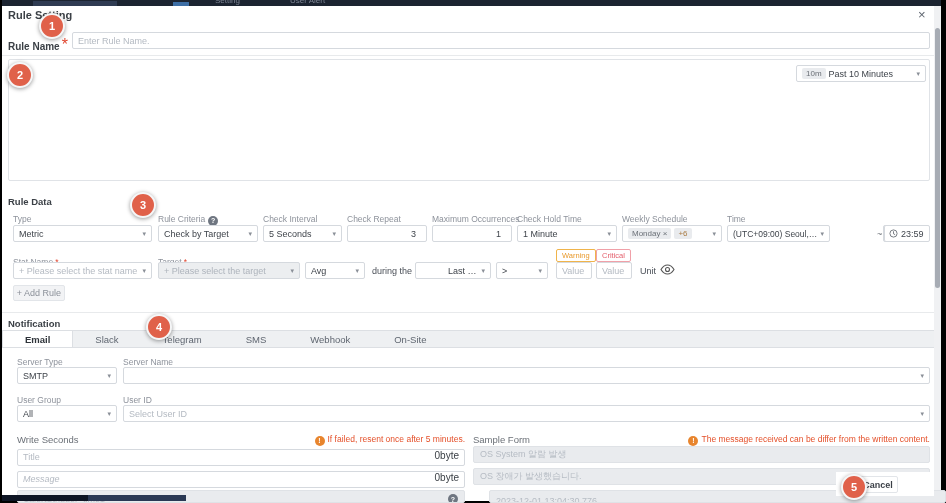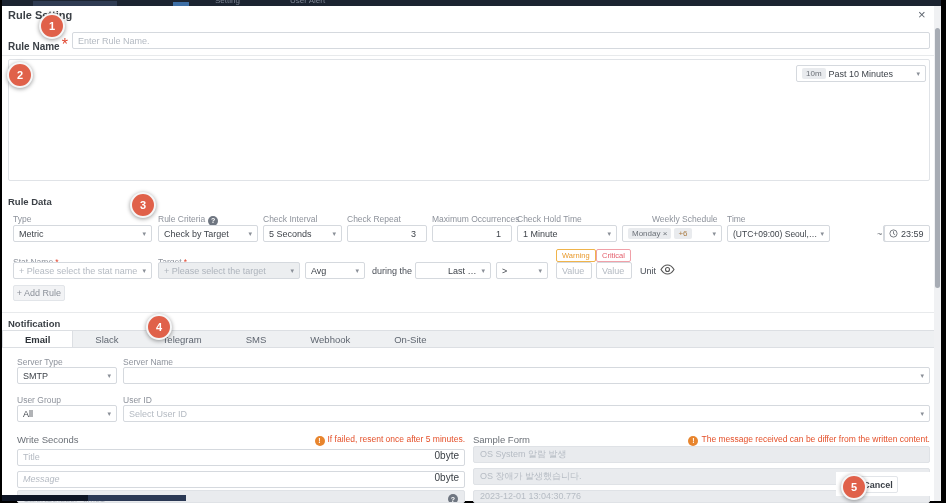--- a/index.html
+++ b/index.html
@@ -77,21 +77,21 @@
 
   <span class="abs lbl-dark" style="left:8px;top:196px;">Rule Data</span>
   <div class="badge" style="left:130px;top:192px;">3</div>
 
   <span class="abs lbl" style="left:13px;top:214px;">Type</span>
   <span class="abs lbl" style="left:158px;top:214px;"><span>Rule Criteria</span><span class="helpicon">?</span></span>
   <span class="abs lbl" style="left:263px;top:214px;">Check Interval</span>
   <span class="abs lbl" style="left:347px;top:214px;">Check Repeat</span>
   <span class="abs lbl" style="left:432px;top:214px;">Maximum Occurrences</span>
   <span class="abs lbl" style="left:517px;top:214px;">Check Hold Time</span>
-  <span class="abs lbl" style="left:622px;top:214px;margin-left:30px;">Weekly Schedule</span>
+  <span class="abs lbl" style="left:622px;top:214px;">Weekly Schedule</span>
   <span class="abs lbl" style="left:727px;top:214px;">Time</span>
 
   <div class="abs sel" style="left:13px;top:225px;width:139px;">
       <span class="val">Metric</span>
       <span class="caret">▾</span>
     </div>
   <div class="abs sel" style="left:158px;top:225px;width:100px;">
       <span class="val">Check by Target</span>
       <span class="caret">▾</span>
     </div>
@@ -223,21 +223,21 @@
     <span style="flex:1;">$alertStrigger_time$</span>
     <span class="helpicon" style="background:#6f7681;margin-left:0;">?</span>
   </div>
 
   <span class="abs" style="left:473px;top:434px;font-size:9.5px;color:#6b7077;">Sample Form</span>
   <div class="abs notice" style="left:473px;top:434px;width:457px;text-align:right;">
     <span class="noticeicon">!</span><span>The message received can be differ from the written content.</span>
   </div>
   <div class="abs dis-input" style="left:473px;top:446px;width:457px;height:17px;">OS System 알람 발생</div>
   <div class="abs dis-input" style="left:473px;top:468px;width:457px;height:17px;">OS 장애가 발생했습니다.</div>
-  <div class="abs dis-input" style="left:473px;top:490px;width:457px;height:13px;align-items:flex-start;padding-top:0;">2023-12-01 13:04:30.776</div>
+  <div class="abs dis-input" style="left:489px;top:490px;width:457px;height:13px;align-items:flex-start;padding-top:5px;">2023-12-01 13:04:30.776</div>
 
   <div class="abs" style="left:836px;top:472px;width:98px;height:24px;background:#fff;"></div>
   <div class="abs btn" style="left:858px;top:476px;width:40px;height:17px;background:#fff;border:1px solid #e2e5e9;color:#3a3f46;font-weight:bold;">Cancel</div>
   <div class="abs btn" style="left:902px;top:476px;width:30px;height:17px;background:#f3f4f6;border:1px solid #dcdfe3;color:#b9bec5;margin-top:32px;">Save</div>
   <div class="badge" style="left:841px;top:474px;">5</div>
 
   <div class="abs" style="left:2px;top:495px;width:86px;height:6px;background:#0e1524;"></div>
   <div class="abs" style="left:88px;top:495px;width:98px;height:6px;background:#2a3854;"></div>
 
 </div>

